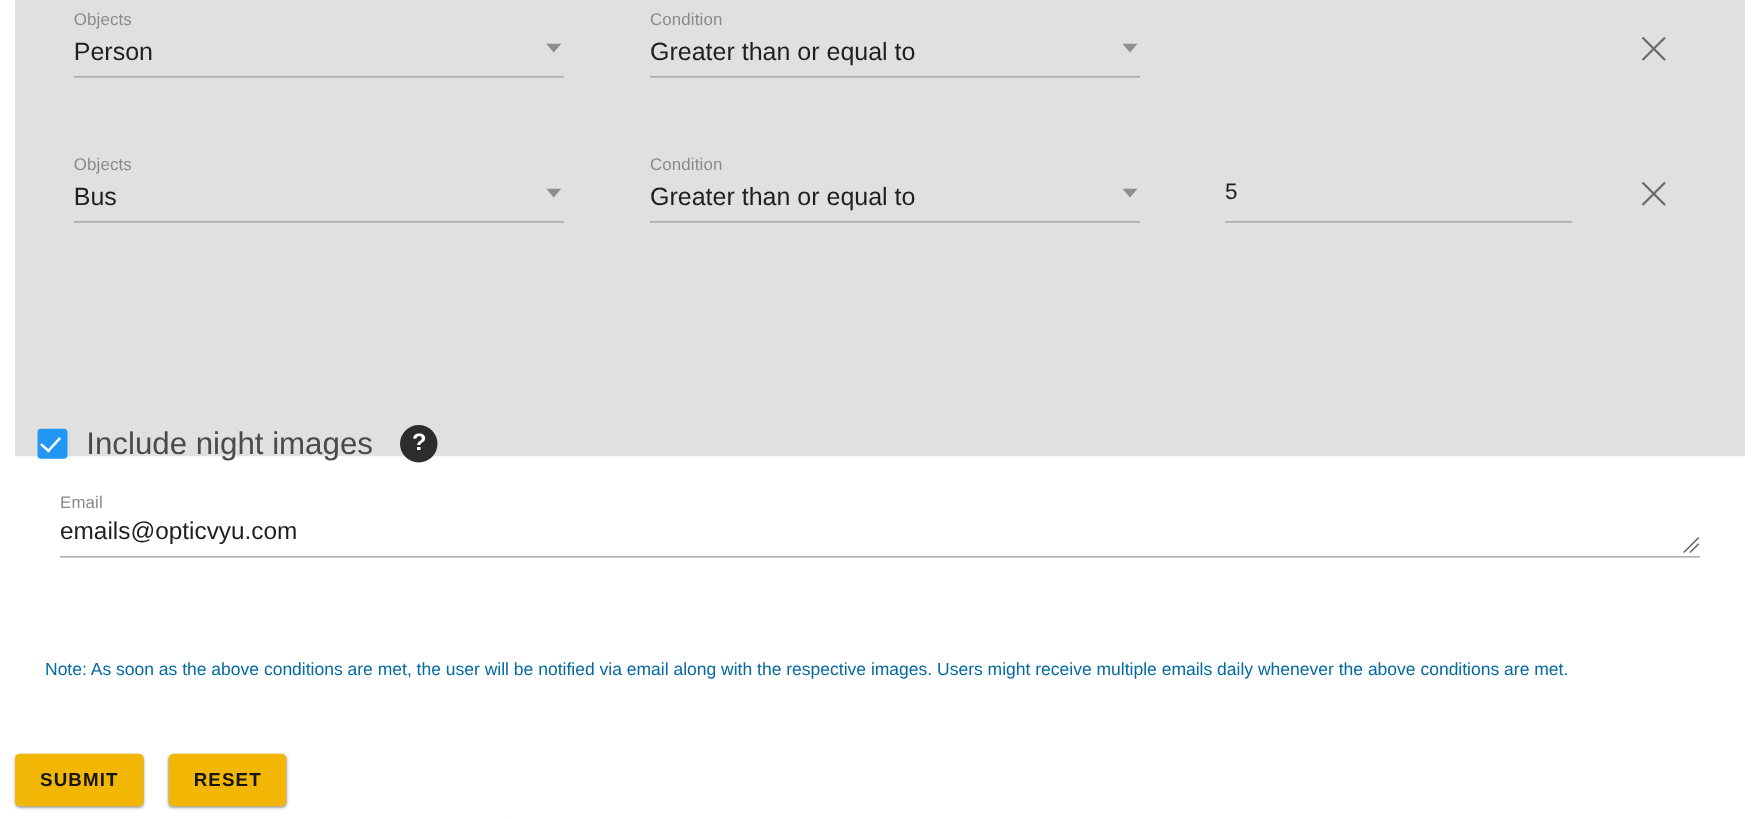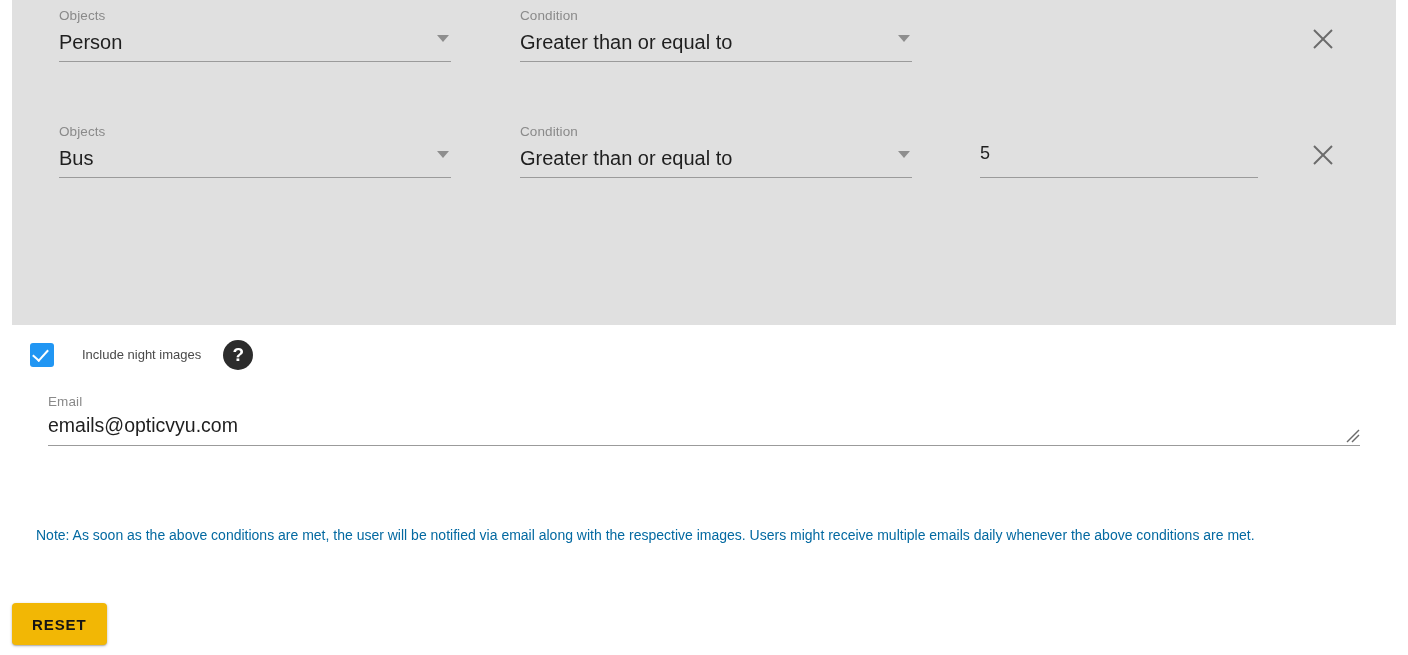--- a/index.html
+++ b/index.html
@@ -14,21 +14,21 @@
     overflow: hidden;
     position: relative;
   }
 
   
   #conditions-panel {
     position: absolute;
     left: 12px;
     top: 0;
     width: 1384px;
-    height: 325px;
+    height: 365px;
     background: #e0e0e0;
     box-sizing: border-box;
   }
 
   .condition-row {
     position: absolute;
     left: 0;
     width: 100%;
     height: 70px;
   }
@@ -139,22 +139,22 @@
     position: absolute;
     left: 6px;
     top: 3px;
     width: 7px;
     height: 13px;
     border: solid #ffffff;
     border-width: 0 2.6px 2.6px 0;
     transform: rotate(42deg);
   }
   #night-images-label {
-    margin-left: 28px;
-    font-size: 13px;
+    margin-left: 15px;
+    font-size: 25px;
     color: #4a4a4a;
     white-space: nowrap;
     line-height: 24px;
   }
   #help-icon {
     margin-left: 22px;
     width: 30px;
     height: 30px;
     border-radius: 50%;
     background: #2c2c2c;
@@ -305,14 +305,15 @@
   <span class="field-underline"></span>
   <svg id="email-resize-grip" viewBox="0 0 14 14">
     <line x1="13" y1="1" x2="1" y2="13" stroke="#6b6b6b" stroke-width="1.4"></line>
     <line x1="13" y1="6" x2="6" y2="13" stroke="#6b6b6b" stroke-width="1.4"></line>
   </svg>
 </div>
 
 <div id="note-text">Note: As soon as the above conditions are met, the user will be notified via email along with the respective images. Users might receive multiple emails daily whenever the above conditions are met.</div>
 
 <div id="footer-actions">
+  <button class="action-button">SUBMIT</button>
   <button class="action-button">RESET</button>
 </div>
 
 </body></html>

